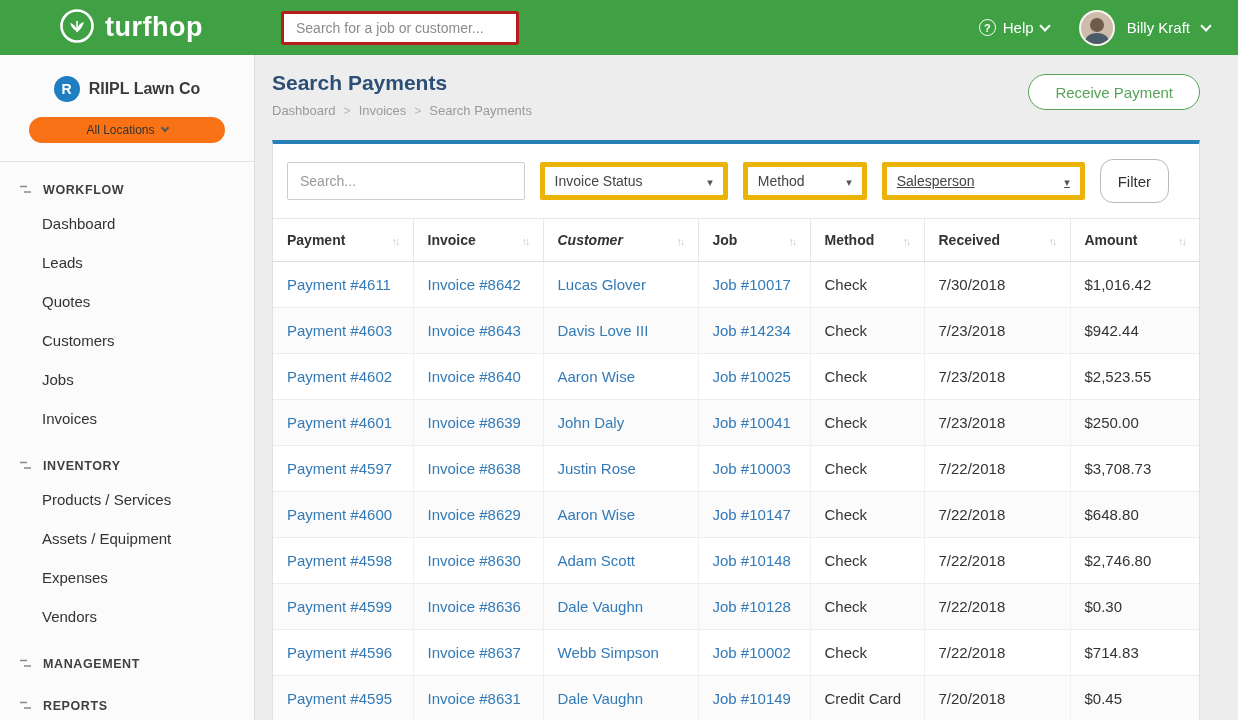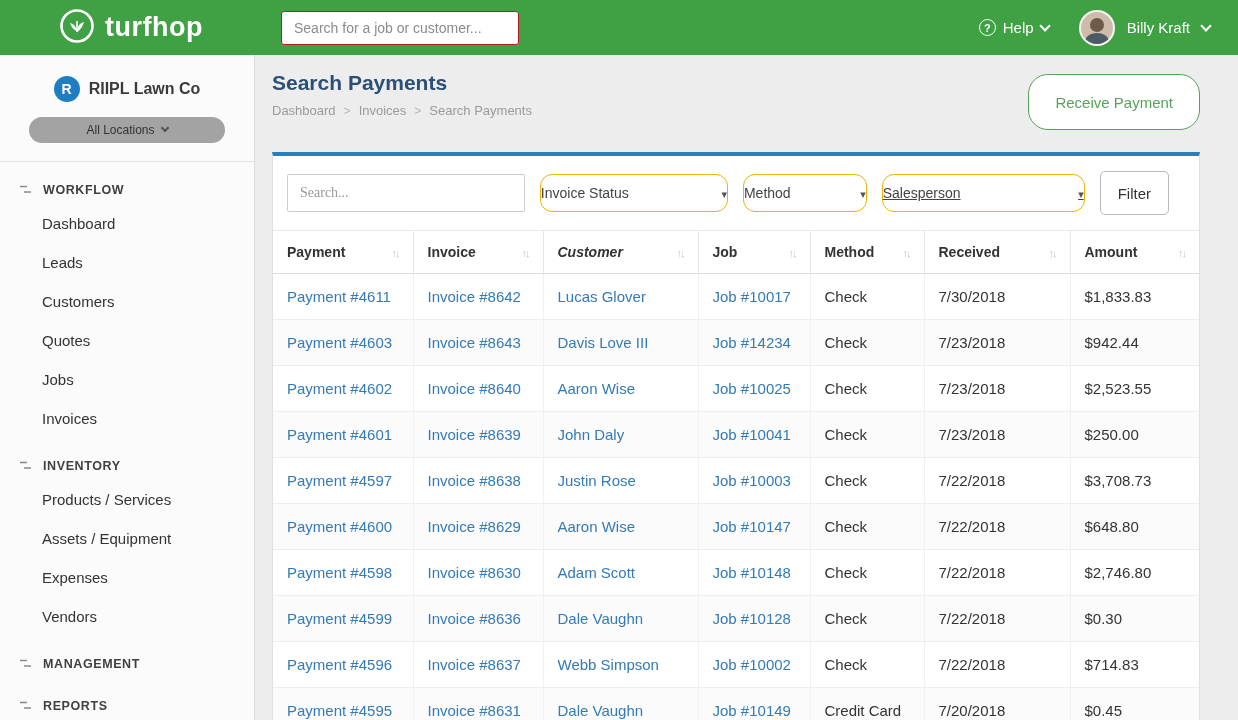--- a/index.html
+++ b/index.html
@@ -16,21 +16,21 @@
   }
   
   .topbar{
     height:55px; background:var(--topbar-green); display:flex; align-items:center;
     padding-right:28px;
     gap:26px;
   }
   .brand{ width:255px; display:flex; align-items:center; gap:9px; padding-left:58px; flex:0 0 auto;}
   .brand-text{ color:#fff; font-size:27px; font-weight:700; letter-spacing:.5px; }
   .top-search{
-    width:238px; height:34px; border:1px solid #b91c1c; border-radius:3px;
+    width:238px; height:34px; border:3px solid #b91c1c; border-radius:3px;
     padding:0 12px; font-size:14px; color:#6d28d9; outline:none; background:#fff;
   }
   .top-search::placeholder{ color:#8b8b8b; }
   .top-right{ margin-left:auto; display:flex; align-items:center; gap:30px; }
   .help{ display:flex; align-items:center; gap:7px; color:#fff; font-size:15px; cursor:pointer; }
   .qmark{
     width:17px; height:17px; border:1.5px solid #fff; border-radius:50%;
     display:inline-flex; align-items:center; justify-content:center;
     font-size:11px; font-weight:700;
   }
@@ -50,68 +50,68 @@
     position:absolute; top:55px; left:0; bottom:0; width:255px;
     background:#fbfbfb; border-right:1px solid #ddd; overflow:hidden;
   }
   .company{ display:flex; align-items:center; justify-content:center; gap:9px; padding-top:21px; }
   .r-logo{
     width:26px; height:26px; border-radius:50%; background:#1f7ec2; color:#fff;
     font-size:14px; font-weight:700; display:flex; align-items:center; justify-content:center;
   }
   .company-name{ font-size:16px; font-weight:700; color:#3a3a3a; }
   .locations{
-    margin:15px auto 0; width:196px; height:26px; background:#a3a3a3; border:none;
+    margin:15px auto 0; width:196px; height:26px; background:#f97316; border:none;
     border-radius:13px; font-size:12px; color:#333; display:flex; align-items:center;
     justify-content:center; gap:7px; cursor:pointer; font-family:inherit;
   }
   .side-divider{ border-bottom:1px solid #e3e3e3; margin-top:18px; }
   .section-header{
     display:flex; align-items:center; gap:9px; padding:21px 14px 7px 20px;
     font-size:12.5px; font-weight:700; letter-spacing:.6px; color:#3f3f3f;
   }
   .side-item{
     padding:11px 0 11px 42px; font-size:15px; color:#333; cursor:pointer;
   }
   
   .main{ margin-left:255px; padding:16px 38px 0 17px; height:665px; overflow:hidden; }
   .title-row{ display:flex; justify-content:space-between; align-items:flex-start; }
   .page-title{ font-size:21px; font-weight:700; color:var(--title-blue); }
   .breadcrumb{ margin-top:8px; font-size:13px; color:#9a9a9a; display:flex; gap:8px; align-items:center; }
   .crumb{ cursor:pointer; }
   .crumb-sep{ color:#b5b5b5; font-size:12px; }
   .receive-btn{
-    margin-top:3px; height:56px; padding:8px 26px; border-radius:20px; background:#fff;
+    margin-top:3px; height:36px; padding:8px 26px; border-radius:20px; background:#fff;
     border:1.5px solid var(--button-green); color:var(--button-green); font-size:15px;
     cursor:pointer; font-family:inherit;
   }
   .card{
     margin-top:22px; background:#fff; border:1px solid #e0e0e0;
     border-top:4px solid var(--accent-blue);
   }
   .filter-bar{
     display:flex; align-items:center; gap:15px; padding:15px 14px; border-bottom:1px solid #e8e8e8;
   }
   .filter-search{
     width:240px; height:38px; border:1px solid #ccc; border-radius:2px; padding:0 12px;
-    font-size:14px; color:#444; outline:none; font-family:Liberation Serif, serif;
+    font-size:14px; color:#444; outline:none; font-family:Liberation Sans, sans-serif;
   }
   .filter-search::placeholder{ color:#999; }
   .select{
-    height:38px; border:1px solid #eab308; border-radius:12px; background:#fff;
-    display:flex; align-items:center; justify-content:space-between; padding:0 0;
+    height:38px; border:5px solid #eab308; border-radius:2px; background:#fff;
+    display:flex; align-items:center; justify-content:space-between; padding:0 10px;
     font-size:14px; color:#444; cursor:pointer;
   }
   .select .caret::before{ content:"\25BE"; font-size:11px; color:#555; }
   .w-status{ width:190px; }
   .w-method{ width:125px; }
   .w-sales{ width:205px;text-decoration:underline; }
   .filter-btn{
     margin-left:auto; margin-right:16px; width:70px; height:44px; background:#fff;
-    border:1px solid #b9b9b9; border-radius:5px; font-size:15px; color:#333;
+    border:1px solid #b9b9b9; border-radius:13px; font-size:15px; color:#333;
     cursor:pointer; font-family:inherit;
   }
   
   table{ width:100%; border-collapse:collapse; table-layout:fixed; }
   th,td{
     text-align:left; padding:0 14px; height:46px; white-space:nowrap; overflow:hidden;
     border-bottom:1px solid #ededed; border-right:1px solid #f1f1f1;
   }
   th{ height:42px; border-bottom:1px solid #dcdcdc; border-right:1px solid #e7e7e7; }
   th:last-child, td:last-child{ border-right:none; }
@@ -175,22 +175,22 @@
     <div class="section-header">
       <span class="tree-icon">
         <svg width="14" height="9" viewBox="0 0 14 9">
             <path d="M0 1.5 H7 M4 7 H11" stroke="#8a8a8a" stroke-width="1.6"></path>
           </svg>
       </span>
       <span>WORKFLOW</span>
     </div>
     <div class="side-item">Dashboard</div>
     <div class="side-item">Leads</div>
+    <div class="side-item">Quotes</div>
     <div class="side-item">Customers</div>
-    <div class="side-item">Quotes</div>
     <div class="side-item">Jobs</div>
     <div class="side-item">Invoices</div>
 
     <div class="section-header">
       <span class="tree-icon">
         <svg width="14" height="9" viewBox="0 0 14 9">
             <path d="M0 1.5 H7 M4 7 H11" stroke="#8a8a8a" stroke-width="1.6"></path>
           </svg>
       </span>
       <span>INVENTORY</span>
@@ -301,21 +301,21 @@
         </tr>
       </thead>
       <tbody>
           <tr>
     <td><a>Payment #4611</a></td>
     <td><a>Invoice #8642</a></td>
     <td><a>Lucas Glover</a></td>
     <td><a>Job #10017</a></td>
     <td>Check</td>
     <td>7/30/2018</td>
-    <td>$1,833.83</td>
+    <td>$1,016.42</td>
   </tr>
           <tr>
     <td><a>Payment #4603</a></td>
     <td><a>Invoice #8643</a></td>
     <td><a>Davis Love III</a></td>
     <td><a>Job #14234</a></td>
     <td>Check</td>
     <td>7/23/2018</td>
     <td>$942.44</td>
   </tr>

